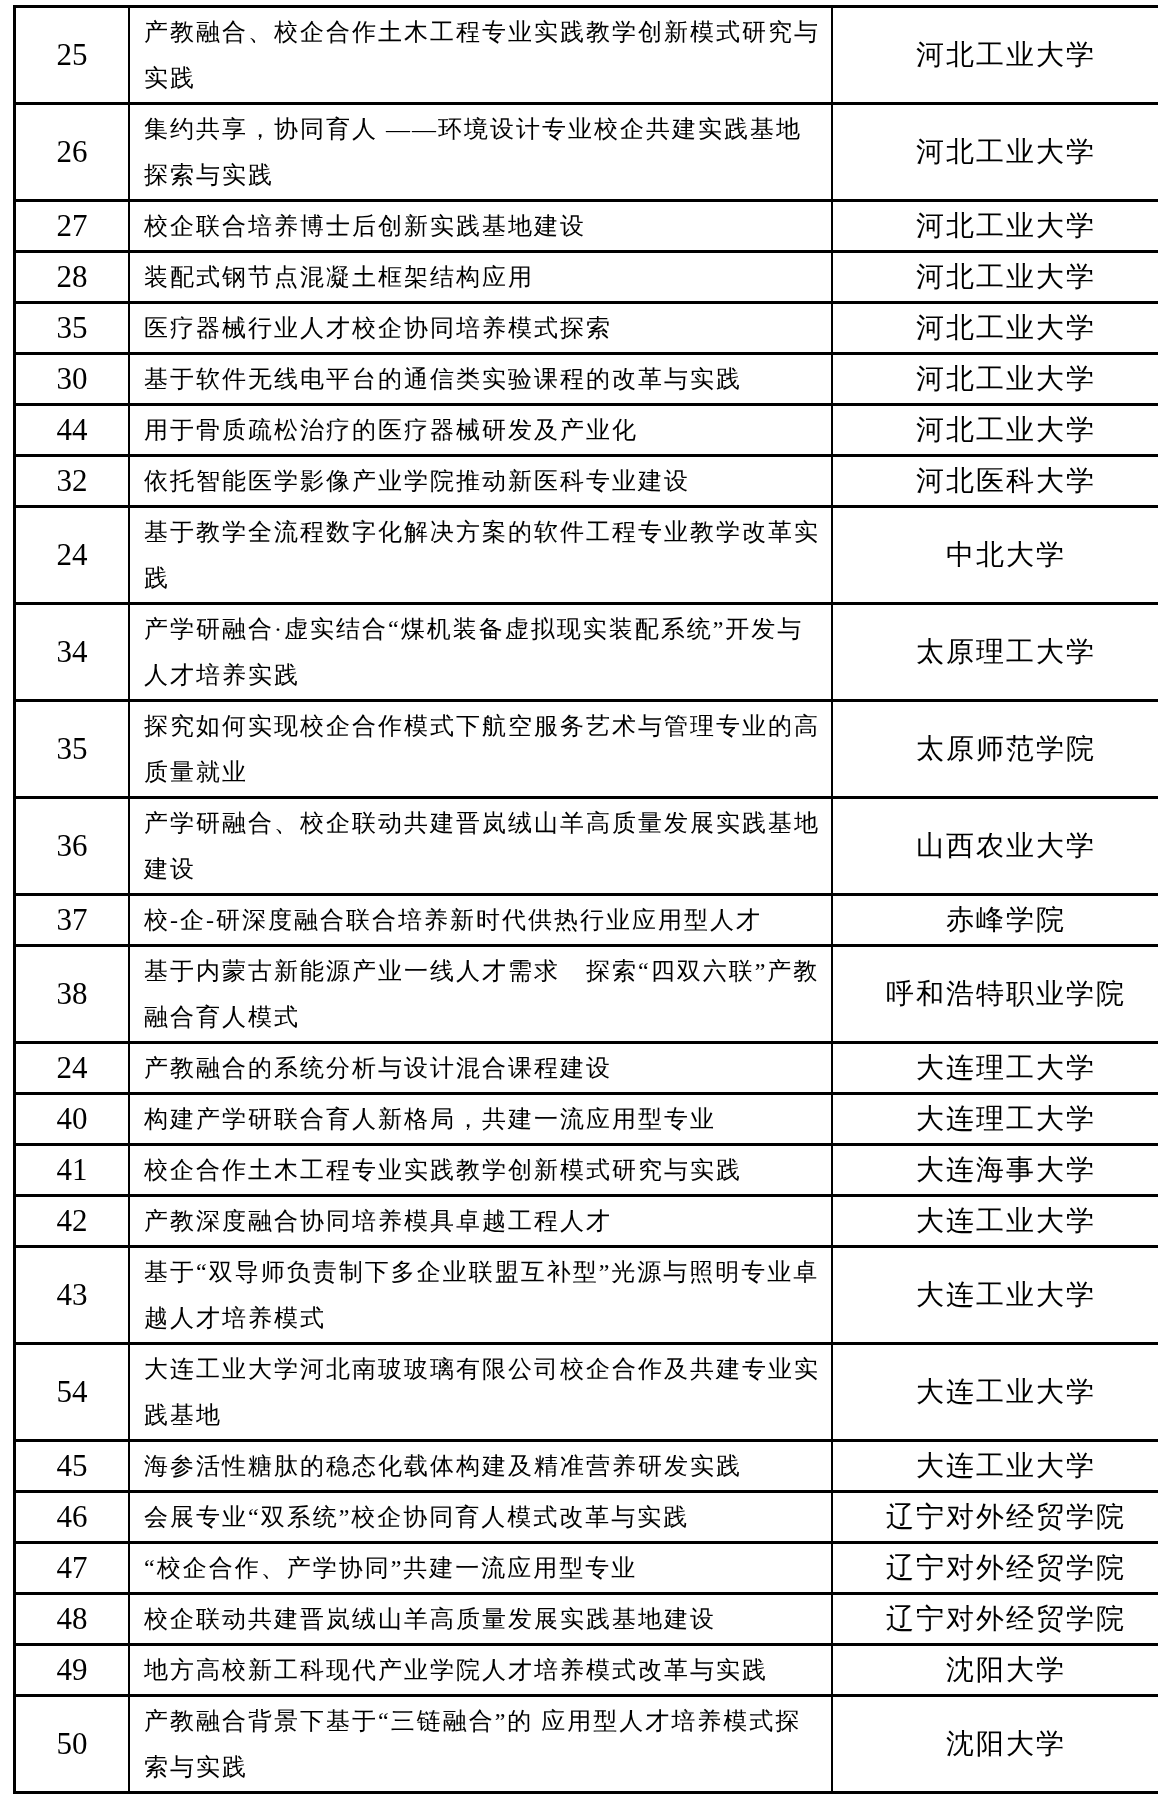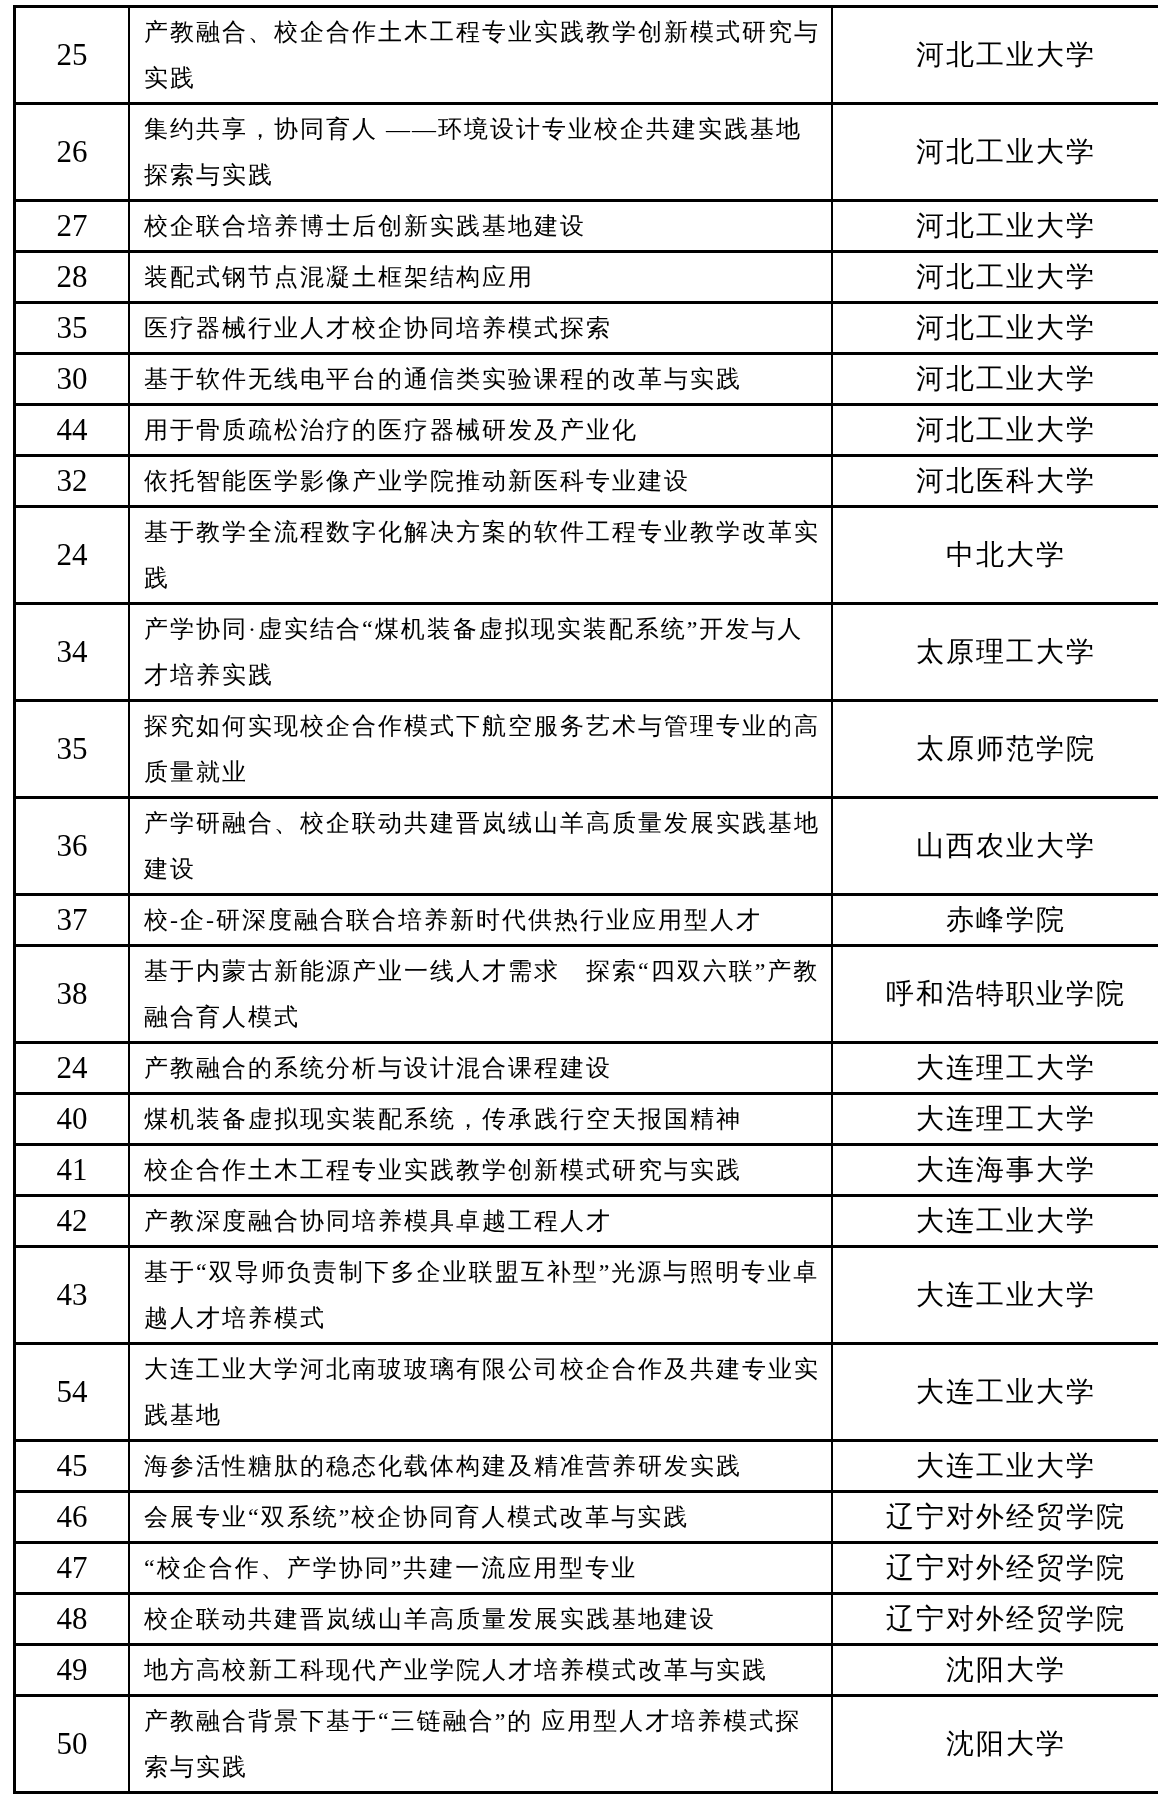--- a/index.html
+++ b/index.html
@@ -115,21 +115,21 @@
   </tr>
 
   <tr>
     <td class="cell-num">24</td>
     <td class="cell-title">基于教学全流程数字化解决方案的软件工程专业教学改革实践</td>
     <td class="cell-org">中北大学</td>
   </tr>
 
   <tr>
     <td class="cell-num">34</td>
-    <td class="cell-title">产学协同·虚实结合“煤机装备虚拟现实装配系统”开发与人才培养实践</td>
+    <td class="cell-title">产学研融合·虚实结合“煤机装备虚拟现实装配系统”开发与人才培养实践</td>
     <td class="cell-org">太原理工大学</td>
   </tr>
 
   <tr>
     <td class="cell-num">35</td>
     <td class="cell-title">探究如何实现校企合作模式下航空服务艺术与管理专业的高质量就业</td>
     <td class="cell-org">太原师范学院</td>
   </tr>
 
   <tr>
@@ -151,21 +151,21 @@
   </tr>
 
   <tr>
     <td class="cell-num">24</td>
     <td class="cell-title">产教融合的系统分析与设计混合课程建设</td>
     <td class="cell-org">大连理工大学</td>
   </tr>
 
   <tr>
     <td class="cell-num">40</td>
-    <td class="cell-title">煤机装备虚拟现实装配系统，传承践行空天报国精神</td>
+    <td class="cell-title">构建产学研联合育人新格局，共建一流应用型专业</td>
     <td class="cell-org">大连理工大学</td>
   </tr>
 
   <tr>
     <td class="cell-num">41</td>
     <td class="cell-title">校企合作土木工程专业实践教学创新模式研究与实践</td>
     <td class="cell-org">大连海事大学</td>
   </tr>
 
   <tr>

